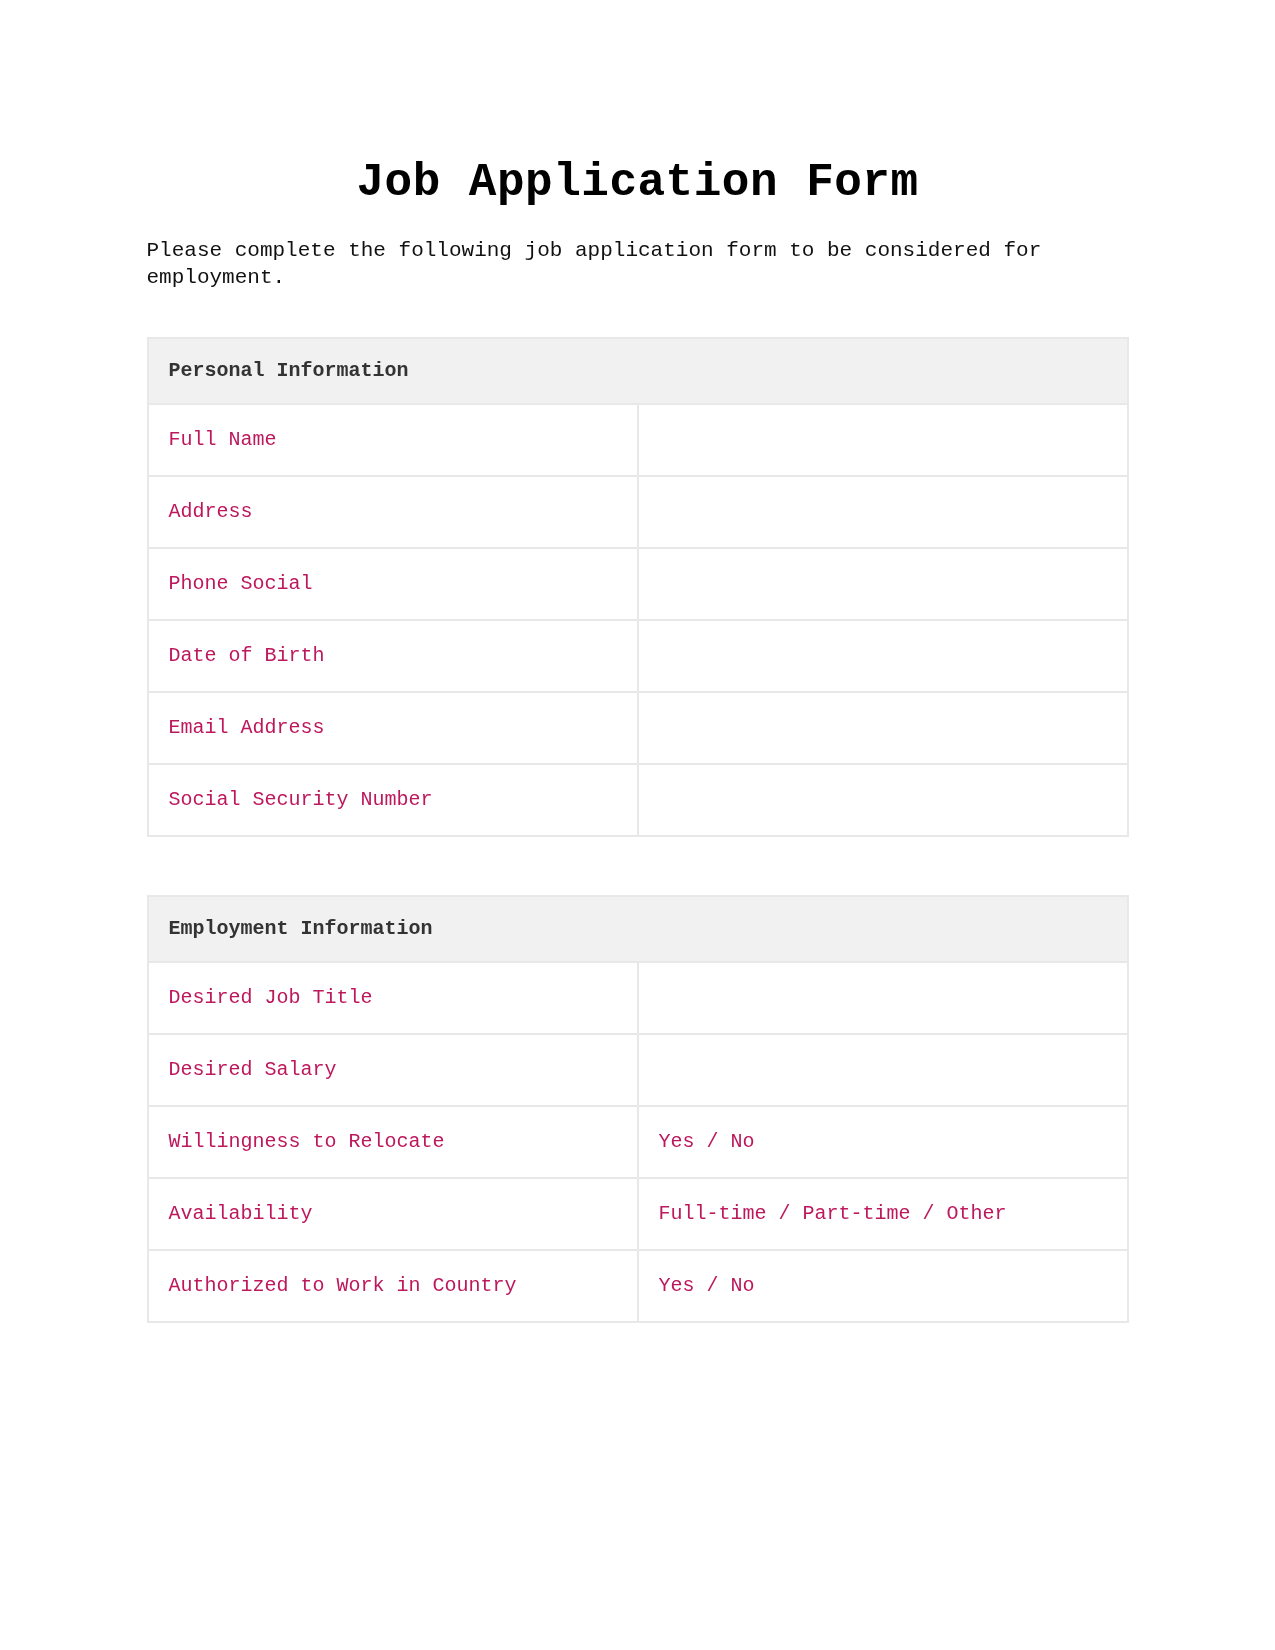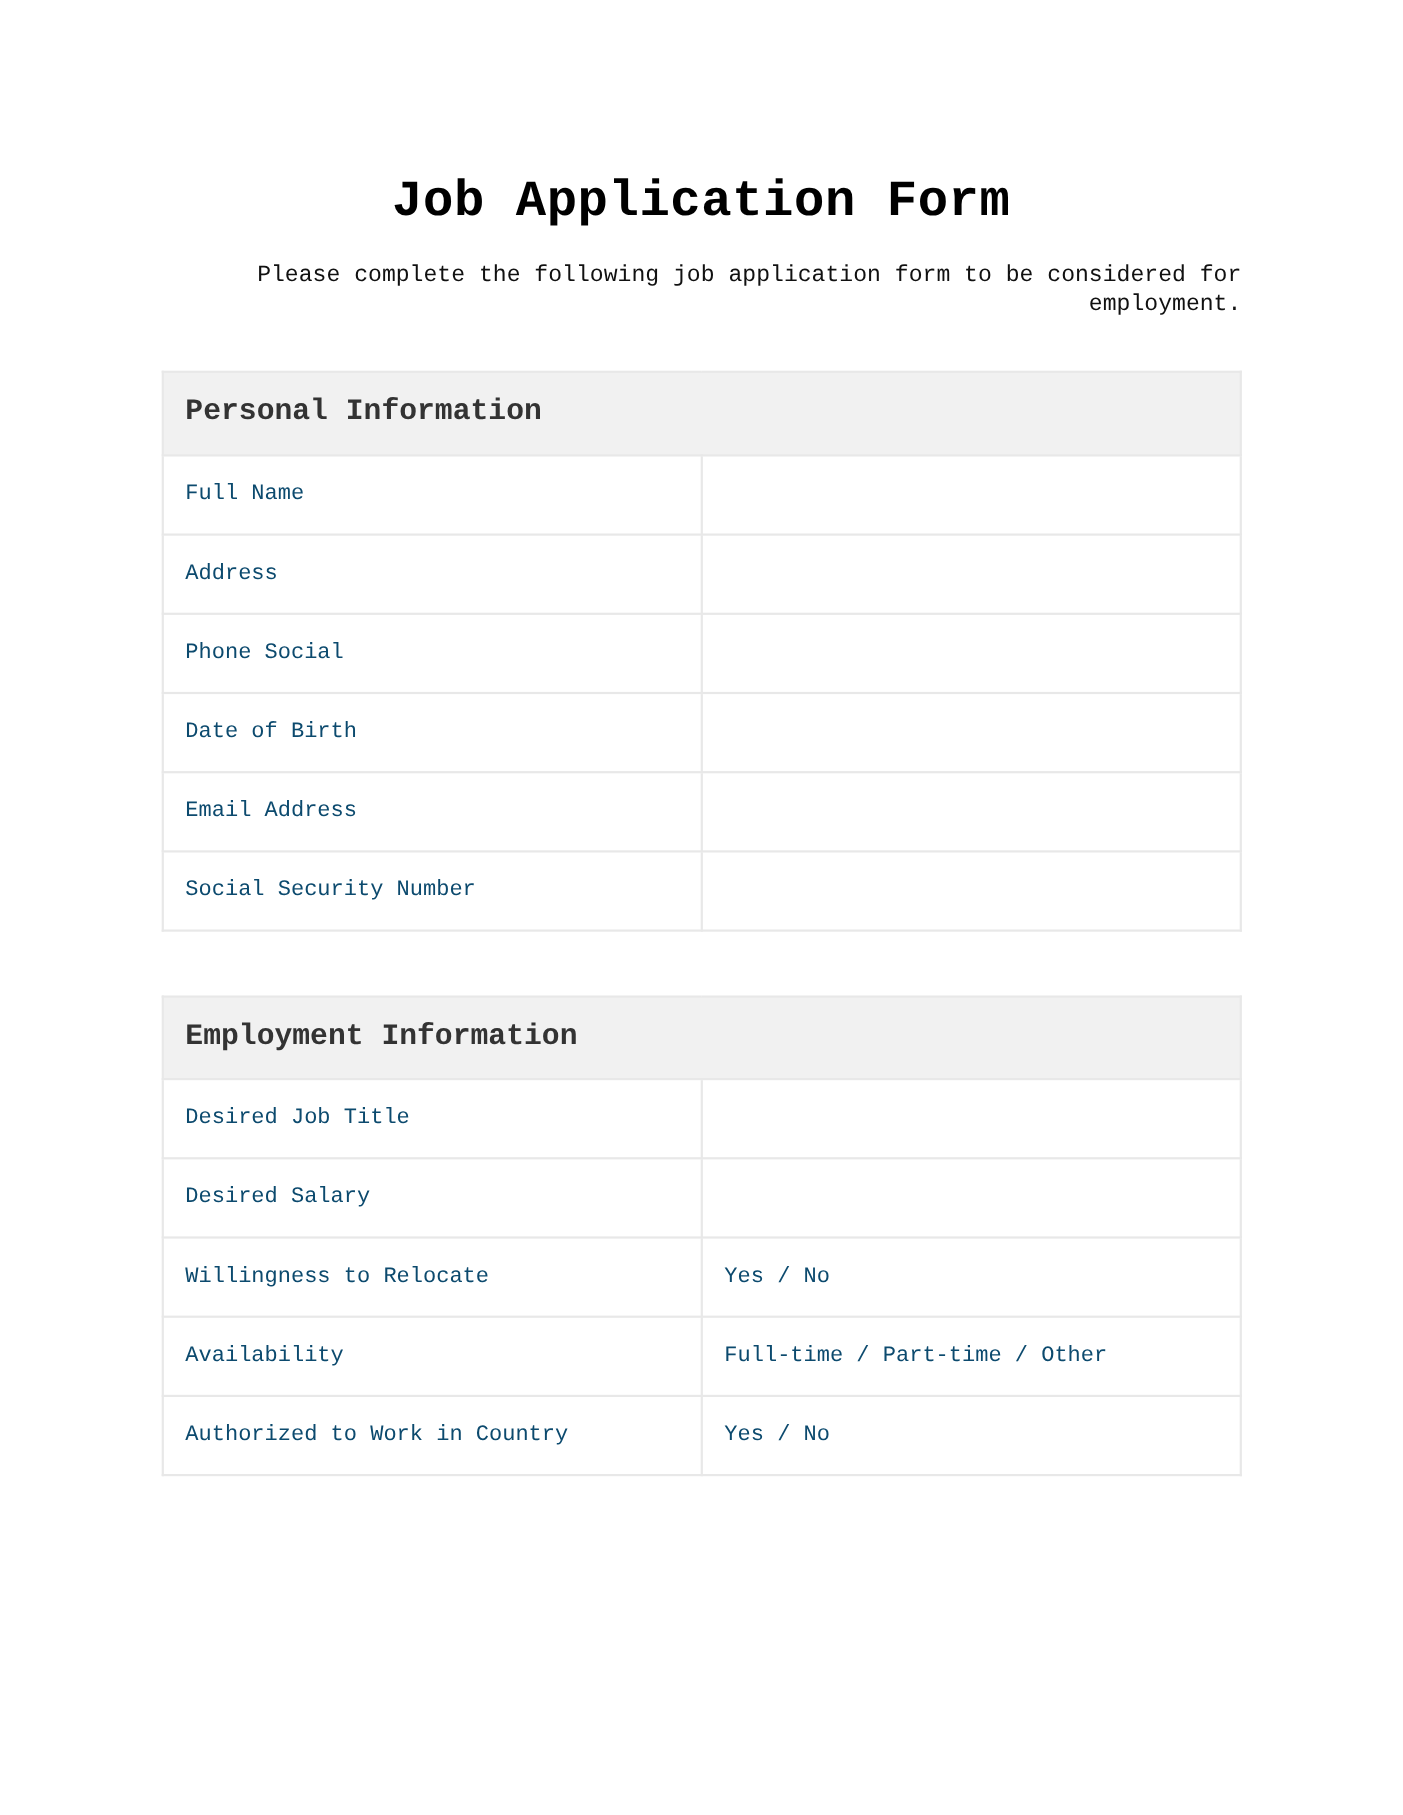--- a/index.html
+++ b/index.html
@@ -26,49 +26,49 @@
     padding-top: 157px;
     text-align: center;
     font-size: 46px;
     font-weight: 700;
     color: #000000;
     line-height: 1.15;
     letter-spacing: 0.5px;
   }
   .doc-subtitle {
     margin: 27px 0 0 0;
-    text-align: right;
+    text-align: left;
     font-size: 21px;
     color: #111111;
     line-height: 1.3;
   }
   table.form-table {
     width: 100%;
     border-collapse: collapse;
     table-layout: fixed;
   }
   table.form-table.first { margin-top: 46px; }
   table.form-table.second { margin-top: 58px; }
   th.section-header {
     background: #f1f1f1;
     border: 2px solid #e8e8e8;
     text-align: left;
-    font-size: 27px;
+    font-size: 20px;
     font-weight: 700;
     color: #333333;
     padding: 19px 20px;
     line-height: 1.3;
   }
   td {
     border: 2px solid #e8e8e8;
     vertical-align: top;
     font-size: 20px;
     line-height: 1.4;
     padding: 21px 20px;
-    color: #0c4a6e;
+    color: #be185d;
     background: #ffffff;
   }
   td.label-cell { width: 248px; }
   td.value-cell { }
 </style>
 </head>
 <body>
 
 <div class="page">
   <div class="content">

